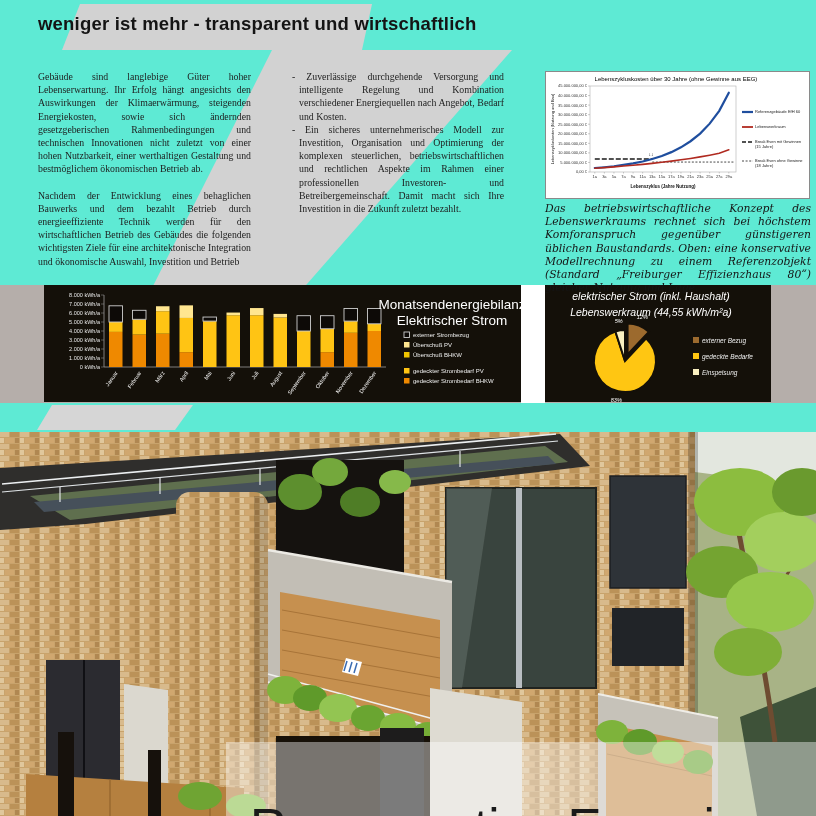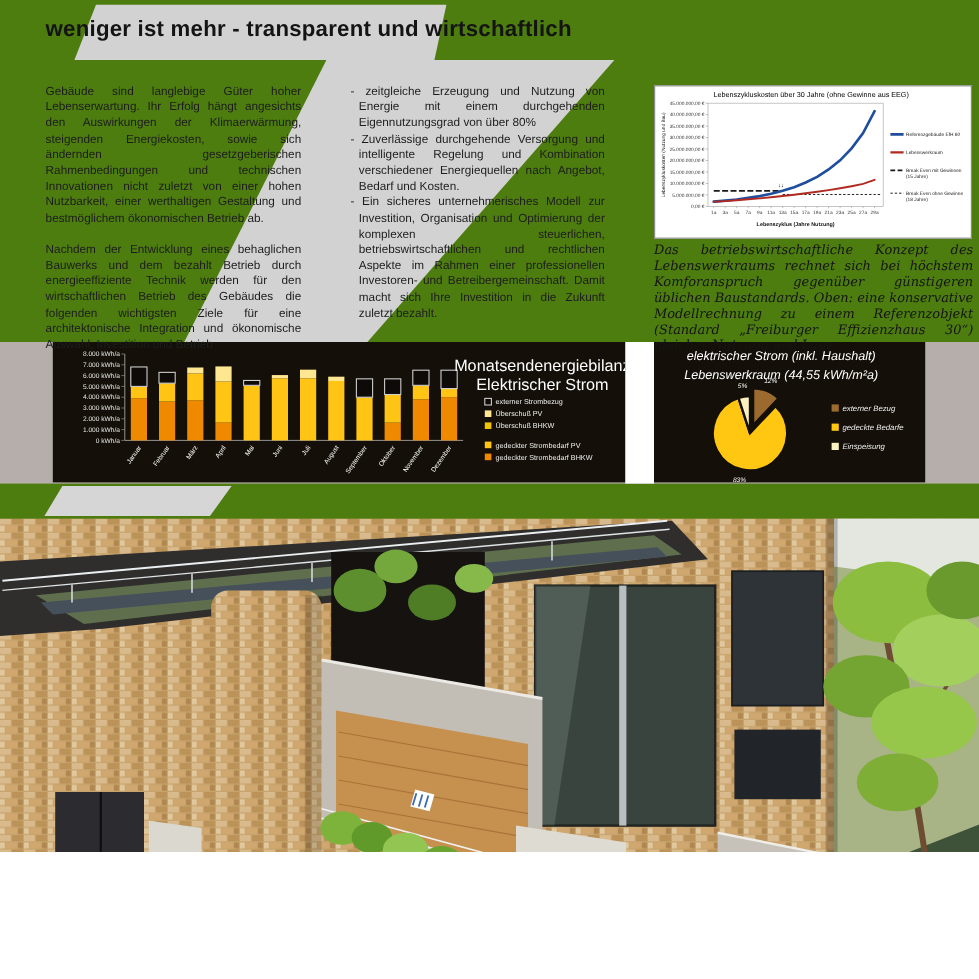--- a/index.html
+++ b/index.html
@@ -1,21 +1,21 @@
 <!DOCTYPE html>
 <html><head>
 <meta charset="utf-8">
 <style>
   html,body{margin:0;padding:0;background:#ffffff;}
-  .page{position:relative;width:816px;height:710px;background:#4d7c0f;overflow:hidden;
+  .page{position:relative;width:816px;height:816px;background:#5eead4;overflow:hidden;
         font-family:"Liberation Sans",sans-serif;}
   .bg-svg{position:absolute;left:0;top:0;z-index:0;}
   .poster-title{position:absolute;left:38px;top:13px;width:560px;z-index:3;
         font-size:18.5px;font-weight:bold;letter-spacing:.2px;color:#141414;}
-  .textcol{position:absolute;z-index:2;font-family:Liberation Sans, sans-serif;
+  .textcol{position:absolute;z-index:2;font-family:Liberation Serif, serif;
         font-size:9.8px;line-height:13.2px;text-align:justify;color:#1d1d1d;}
   #col1{left:38px;top:70px;width:213px;}
   #col2{left:292px;top:70px;width:212px;}
   .para{margin:0 0 13px 0;}
   .bullet{text-indent:-7px;padding-left:7px;margin:0;}
   .chart-panel-line{position:absolute;left:545px;top:71px;width:263px;height:126px;
         background:#fff;border:1px solid #8a8a8a;z-index:2;}
   .caption-italic{position:absolute;left:545px;top:202px;width:266px;z-index:2;
         font-family:"DejaVu Serif",serif;font-style:italic;font-size:10.8px;
         line-height:13.2px;text-align:justify;color:#151515;}
@@ -41,21 +41,20 @@
   </svg>
 
   <div class="poster-title">weniger ist mehr - transparent und wirtschaftlich</div>
 
   <div class="textcol" id="col1">
     <p class="para">Gebäude sind langlebige Güter hoher Lebenserwartung. Ihr Erfolg hängt angesichts den Auswirkungen der Klimaerwärmung, steigenden Energiekosten, sowie sich ändernden gesetzgeberischen Rahmenbedingungen und technischen Innovationen nicht zuletzt von einer hohen Nutzbarkeit, einer werthaltigen Gestaltung und bestmöglichem ökonomischen Betrieb ab.</p>
     <p class="para">Nachdem der Entwicklung eines behaglichen Bauwerks und dem bezahlt Betrieb durch energieeffiziente Technik werden für den wirtschaftlichen Betrieb des Gebäudes die folgenden wichtigsten Ziele für eine architektonische Integration und ökonomische Auswahl, Investition und Betrieb</p>
   </div>
 
   <div class="textcol" id="col2">
-    <p class="bullet">- zeitgleiche Erzeugung und Nutzung von Energie mit einem durchgehenden Eigennutzungsgrad von über 80%</p>
     <p class="bullet">- Zuverlässige durchgehende Versorgung und intelligente Regelung und Kombination verschiedener Energiequellen nach Angebot, Bedarf und Kosten.</p>
     <p class="bullet">- Ein sicheres unternehmerisches Modell zur Investition, Organisation und Optimierung der komplexen steuerlichen, betriebswirtschaftlichen und rechtlichen Aspekte im Rahmen einer professionellen Investoren- und Betreibergemeinschaft. Damit macht sich Ihre Investition in die Zukunft zuletzt bezahlt.</p>
   </div>
 
   <div class="chart-panel-line" id="line-chart"><svg viewBox="0 0 263 126" width="263" height="126">
         <text x="130" y="9" font-size="6" text-anchor="middle" fill="#000">Lebenszykluskosten über 30 Jahre (ohne Gewinne aus EEG)</text>
         <rect x="44" y="14" width="146" height="86" fill="none" stroke="#b0b0b0" stroke-width="0.6"></rect>
         <line x1="42" y1="100" x2="44" y2="100" stroke="#999" stroke-width="0.5"></line>
         <text x="41" y="101.4" font-size="4" text-anchor="end" fill="#333">0,00 €</text>
         <line x1="42" y1="90.44444444444444" x2="44" y2="90.44444444444444" stroke="#999" stroke-width="0.5"></line>
@@ -118,21 +117,21 @@
         <line x1="196" y1="55" x2="207" y2="55" stroke="#b02a20" stroke-width="1.8"></line>
         <text x="209" y="56.3" font-size="4" fill="#222">Lebenswerkraum</text>
         <line x1="196" y1="70" x2="207" y2="70" stroke="#1a1a1a" stroke-width="1.3" stroke-dasharray="4,2"></line>
         <text x="209" y="71.3" font-size="4" fill="#222">Break Even mit Gewinnen</text>
         <text x="209" y="76.3" font-size="4" fill="#222">(15 Jahre)</text>
         <line x1="196" y1="89" x2="207" y2="89" stroke="#1a1a1a" stroke-width="0.8" stroke-dasharray="2,1.6"></line>
         <text x="209" y="90.3" font-size="4" fill="#222">Break Even ohne Gewinne</text>
         <text x="209" y="95.3" font-size="4" fill="#222">(18 Jahre)</text>
       </svg></div>
 
-  <div class="caption-italic">Das betriebswirtschaftliche Konzept des Lebenswerkraums rechnet sich bei höchstem Komforanspruch gegenüber günstigeren üblichen Baustandards. Oben: eine konservative Modellrechnung zu einem Referenzobjekt (Standard „Freiburger Effizienzhaus 30“) gleicher Nutzung und Lage.</div>
+  <div class="caption-italic">Das betriebswirtschaftliche Konzept des Lebenswerkraums rechnet sich bei höchstem Komforanspruch gegenüber günstigeren üblichen Baustandards. Oben: eine konservative Modellrechnung zu einem Referenzobjekt (Standard „Freiburger Effizienzhaus 80“) gleicher Nutzung und Lage.</div>
 
   <div class="chart-band">
     <div class="band-gap"></div>
     <div class="panel-dark" id="bar-panel"><svg viewBox="0 0 477 117" width="477" height="117">
           <line x1="57" y1="82" x2="60" y2="82" stroke="#888" stroke-width="0.6"></line>
           <text x="56" y="83.8" font-size="5.5" text-anchor="end" fill="#e8e8e8">0 kWh/a</text>
           <line x1="57" y1="73" x2="60" y2="73" stroke="#888" stroke-width="0.6"></line>
           <text x="56" y="74.8" font-size="5.5" text-anchor="end" fill="#e8e8e8">1.000 kWh/a</text>
           <line x1="57" y1="64" x2="60" y2="64" stroke="#888" stroke-width="0.6"></line>
           <text x="56" y="65.8" font-size="5.5" text-anchor="end" fill="#e8e8e8">2.000 kWh/a</text>

